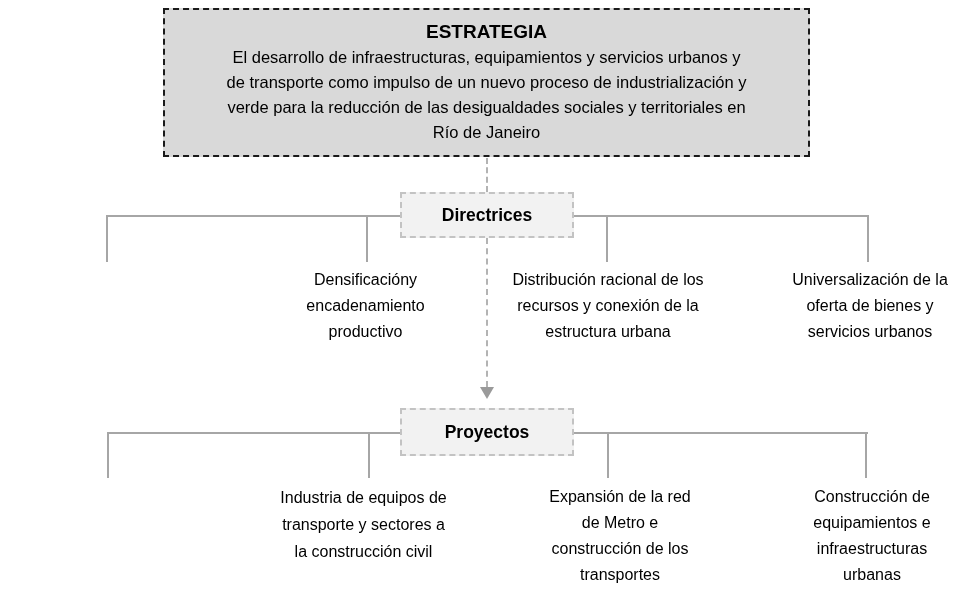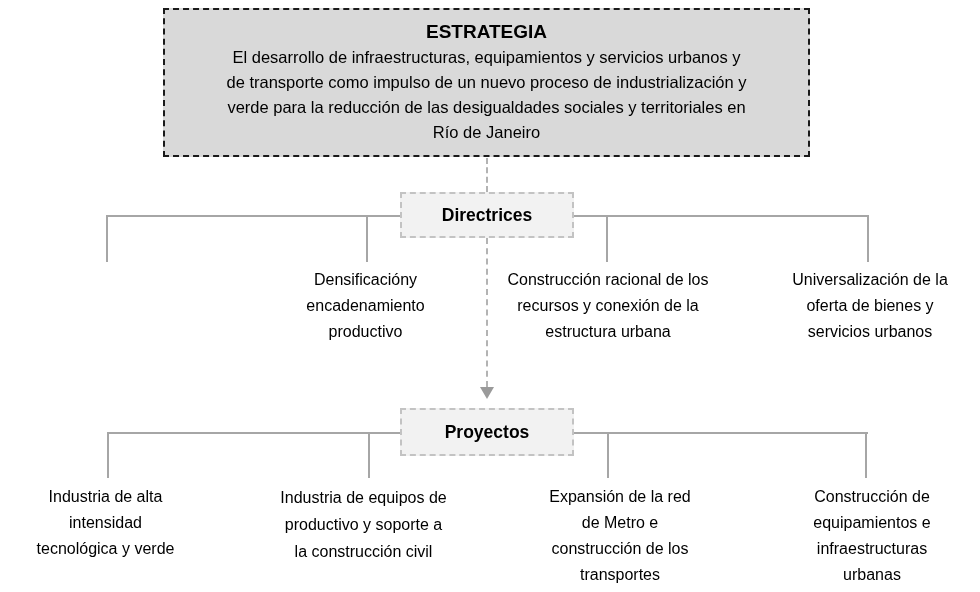--- a/index.html
+++ b/index.html
@@ -125,46 +125,43 @@
   <div class="hline h-dir-left"></div>
   <div class="hline h-dir-right"></div>
   <div class="vline vd-1"></div>
   <div class="vline vd-2"></div>
   <div class="vline vd-3"></div>
   <div class="vline vd-4"></div>
 
   <div class="item d2">Densificacióny
 encadenamiento
 productivo</div>
-  <div class="item d3">Construcción racional de los
+  <div class="item d3">Distribución racional de los
 recursos y conexión de la
 estructura urbana</div>
   <div class="item d4">Universalización de la
 oferta de bienes y
 servicios urbanos</div>
 
   <div class="vdash vdash-2"></div>
   <div class="arrow-down"></div>
 
   <div class="node-box node-proyectos">
     <span>Proyectos</span>
   </div>
 
   <div class="hline h-pro-left"></div>
   <div class="hline h-pro-right"></div>
   <div class="vline vp-1"></div>
   <div class="vline vp-2"></div>
   <div class="vline vp-3"></div>
   <div class="vline vp-4"></div>
 
-  <div class="item p1">Industria de alta
-intensidad
-tecnológica y verde</div>
   <div class="item p2">Industria de equipos de
-productivo y soporte a
+transporte y sectores a
 la construcción civil</div>
   <div class="item p3">Expansión de la red
 de Metro e
 construcción de los
 transportes</div>
   <div class="item p4">Construcción de
 equipamientos e
 infraestructuras
 urbanas</div>
 

